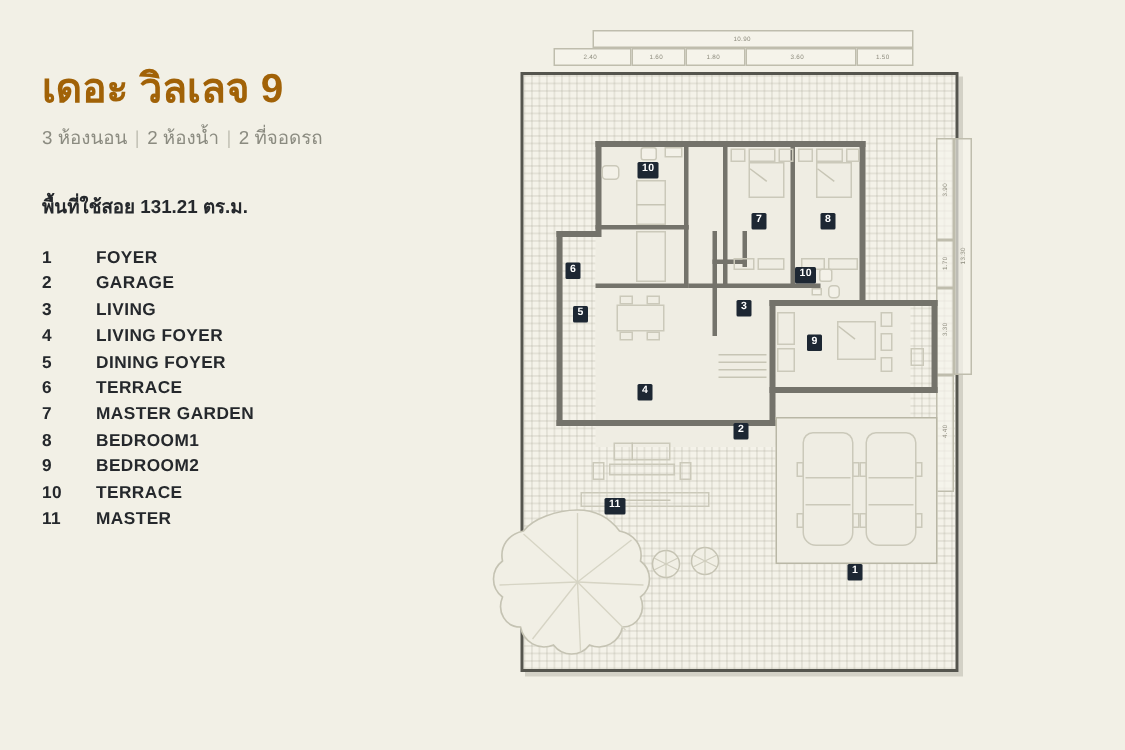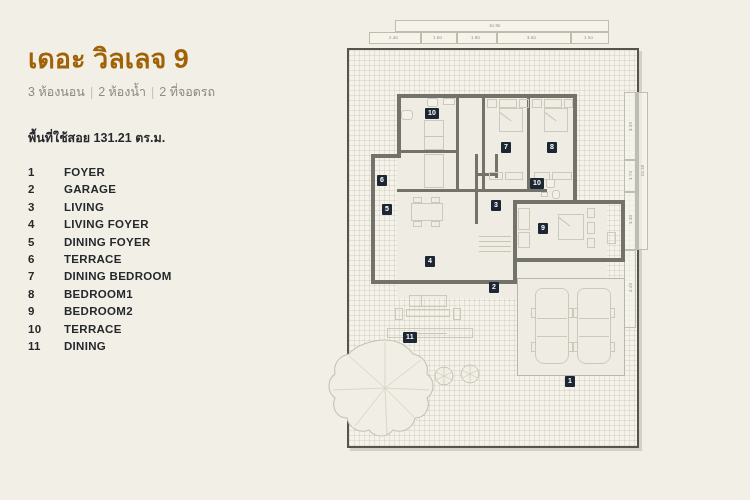--- a/index.html
+++ b/index.html
@@ -108,37 +108,37 @@
     <li>
         <span class="num">5</span>
         <span>DINING FOYER</span>
       </li>
     <li>
         <span class="num">6</span>
         <span>TERRACE</span>
       </li>
     <li>
         <span class="num">7</span>
-        <span>DINING BEDROOM</span>
+        <span>MASTER GARDEN</span>
       </li>
     <li>
         <span class="num">8</span>
         <span>BEDROOM1</span>
       </li>
     <li>
         <span class="num">9</span>
         <span>BEDROOM2</span>
       </li>
     <li>
         <span class="num">10</span>
         <span>TERRACE</span>
       </li>
     <li>
         <span class="num">11</span>
-        <span>DINING</span>
+        <span>MASTER</span>
       </li>
   </ul>
 </div>
 
 <div id="plan-wrap">
   <div id="plan-grid"></div>
 
   <div class="planlayer">
     <div class="dimstrip" style="left:46px;top:-30px;width:214px;height:12px;"></div>
     <div class="dimtxt" style="left:140px;top:-27px;">10.90</div>

